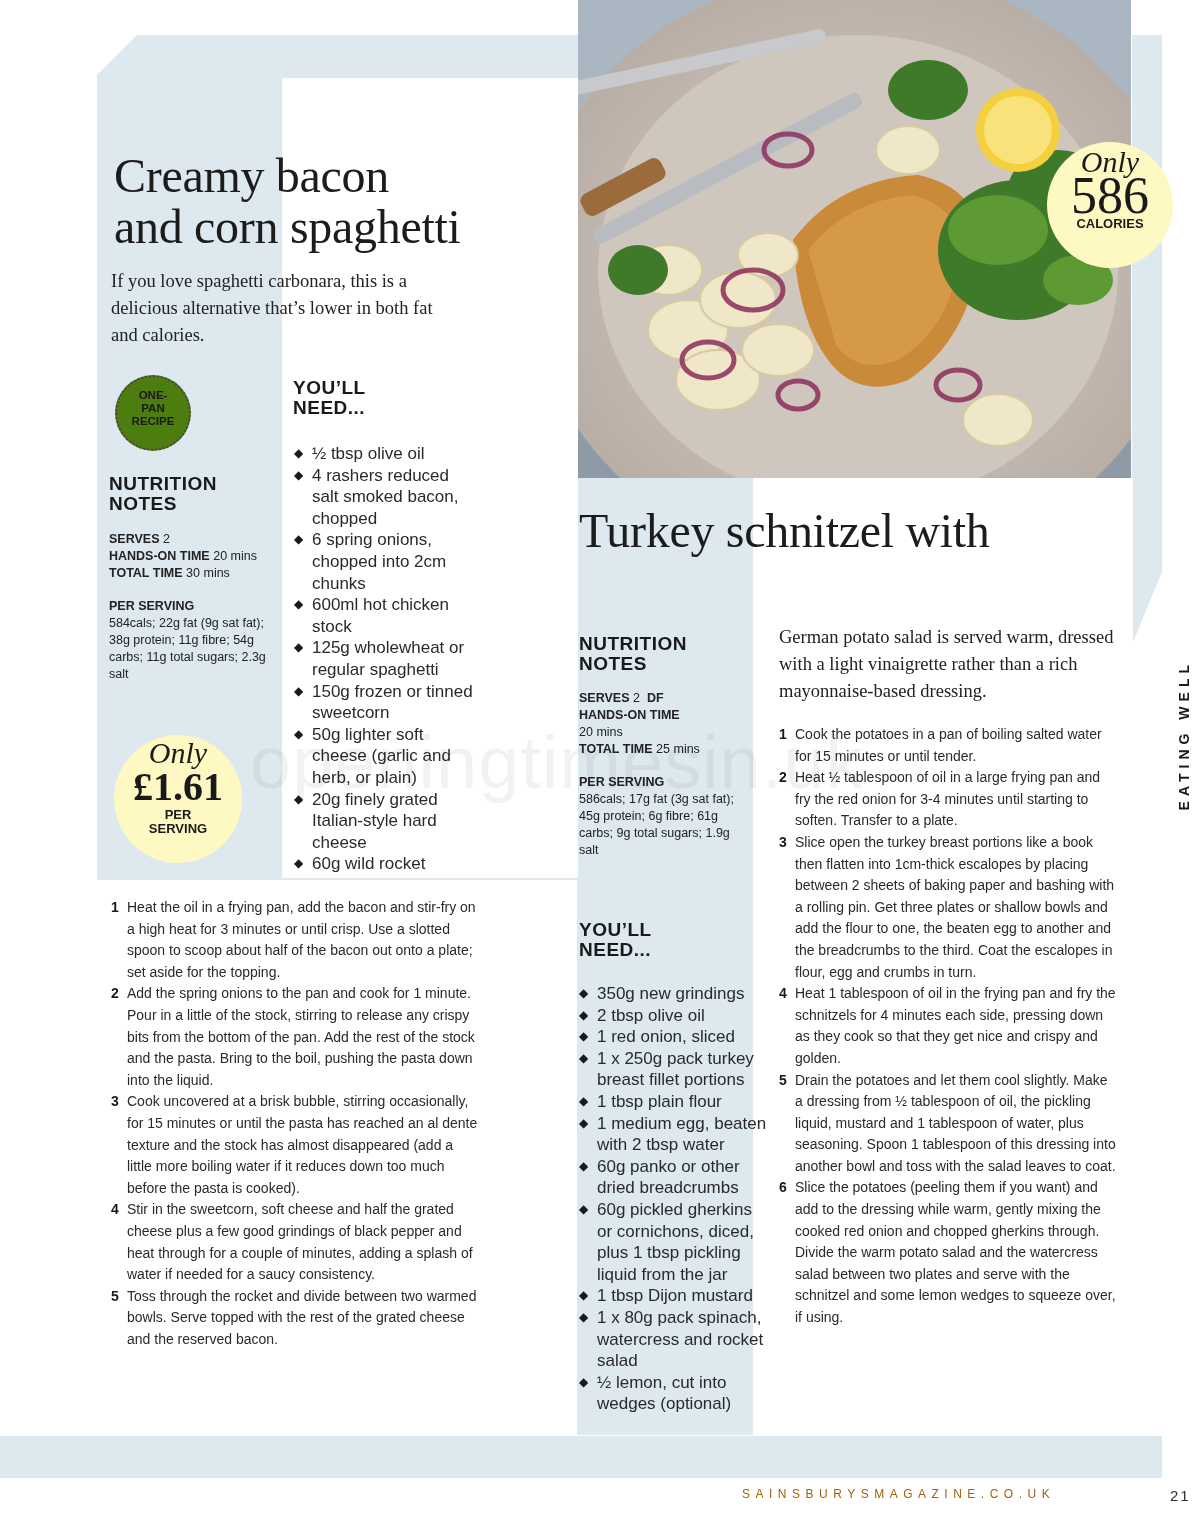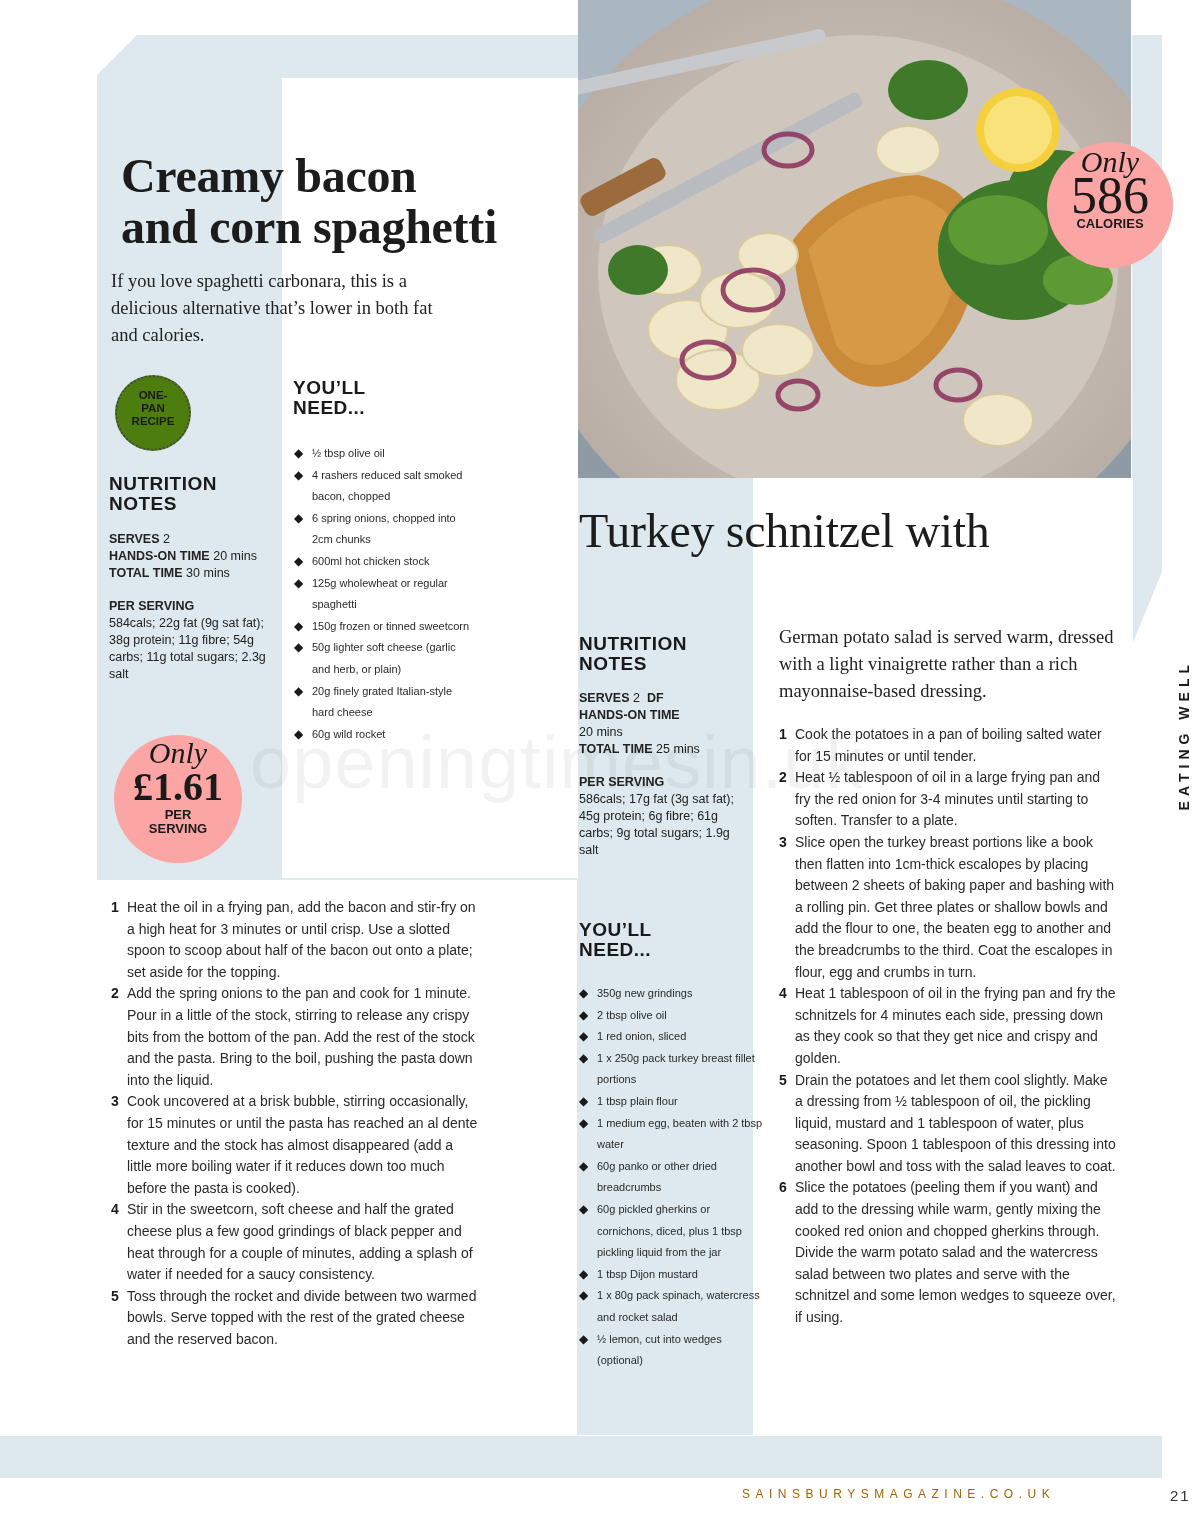--- a/index.html
+++ b/index.html
@@ -11,29 +11,29 @@
 
   .title { position: absolute; font-family: "Liberation Serif", serif; font-weight: normal; color: #1c1c1c; line-height: 1.07; letter-spacing: -0.3px; }
   .intro { position: absolute; font-family: "Liberation Serif", serif; color: #222; font-size: 18.5px; line-height: 27px; }
 
   .head-caps { position: absolute; font-family: "Liberation Sans", sans-serif; font-weight: bold; font-size: 19px; line-height: 20px; letter-spacing: 0.5px; color: #1a1a1a; }
 
   .nut { position: absolute; font-size: 12.5px; line-height: 17px; color: #222; }
   .nut b { font-weight: bold; }
   .nut .gap { height: 16px; }
 
-  .ingredients { position: absolute; list-style: none; font-size: 11px; line-height: 21.6px; color: #2a2a2a; }
+  .ingredients { position: absolute; list-style: none; font-size: 17px; line-height: 21.6px; color: #2a2a2a; }
   .ingredients li { position: relative; padding-left: 18px; }
   .ingredients li::before { content: "\25C6"; position: absolute; left: 0; top: 0; font-size: 12px; color: #1a1a1a; }
 
   .method { position: absolute; list-style: none; font-size: 14px; line-height: 21.6px; color: #2a2a2a; }
   .method li { position: relative; padding-left: 16px; }
   .method .num { position: absolute; left: 0; top: 0; font-weight: bold; color: #1a1a1a; }
 
-  .badge { position: absolute; border-radius: 50%; background: #fca5a5; text-align: center; color: #1a1a1a; }
+  .badge { position: absolute; border-radius: 50%; background: #fef9c3; text-align: center; color: #1a1a1a; }
   .badge .only { font-family: "Liberation Serif", serif; font-style: italic; display: block; }
   .badge .big { font-family: "Liberation Serif", serif; display: block; }
   .badge .small { font-family: "Liberation Sans", sans-serif; font-weight: bold; display: block; }
 
   .onepan { position: absolute; width: 76px; height: 76px; border-radius: 50%; border: 2px dotted #444; text-align: center; font-size: 11.5px; font-weight: bold; line-height: 13px; padding-top: 12px; color: #1a1a1a; background: #4d7c0f; }
 
   .photo { position: absolute; overflow: hidden; background: #9aa8b2; }
 
   .side-label { position: absolute; writing-mode: vertical-rl; transform: rotate(180deg); font-size: 14px; font-weight: bold; letter-spacing: 5px; color: #1a1a1a; }
 
@@ -101,21 +101,21 @@
     <circle cx="440" cy="130" r="34" fill="#f9e27a"></circle>
   </svg>
 </div>
 
 <div class="badge" style="left:1047px; top:142px; width:126px; height:126px; padding-top:4px;">
   <span class="only" style="font-size:30px; line-height:32px;">Only</span>
   <span class="big" style="font-size:52px; line-height:36px;">586</span>
   <span class="small" style="font-size:13px; line-height:20px;">CALORIES</span>
 </div>
 
-<div class="title" style="left:121px; top:150px; font-size:48px; width:460px;font-weight:bold;">
+<div class="title" style="left:114px; top:150px; font-size:48px; width:460px;">
   <div>Creamy bacon</div>
   <div>and corn spaghetti</div>
 </div>
 <div class="intro" style="left:111px; top:268px; width:350px;">If you love spaghetti carbonara, this is a delicious alternative that’s lower in both fat and calories.</div>
 
 <div class="onepan" style="left:115px; top:375px;">
   <div>ONE-</div>
   <div>PAN</div>
   <div>RECIPE</div>
 </div>

